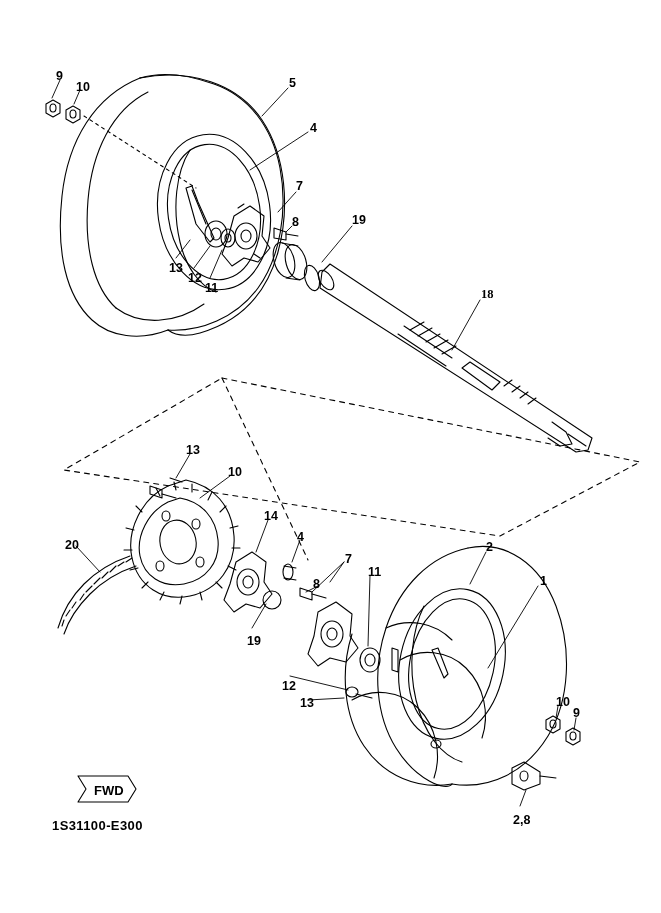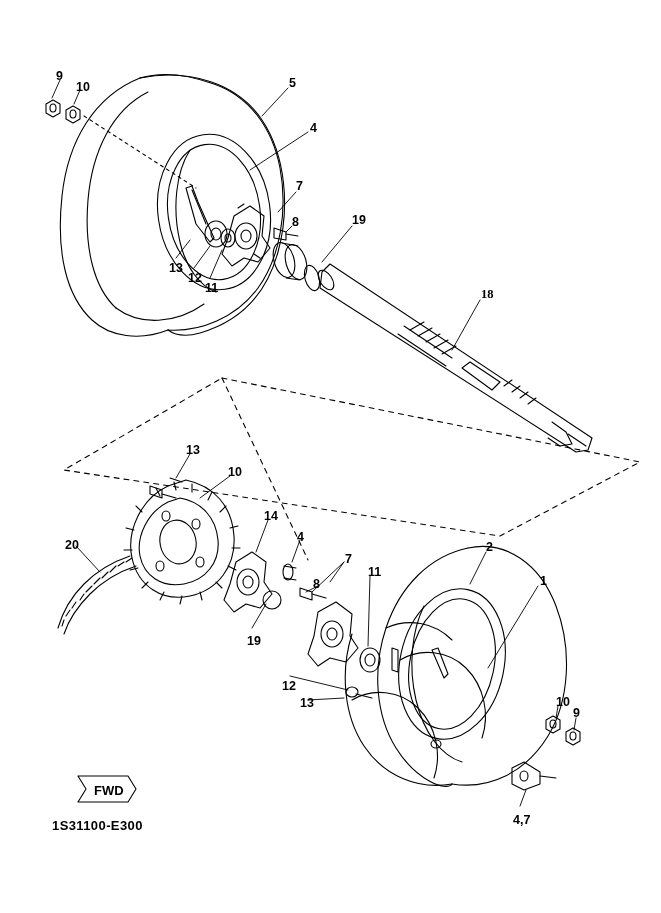--- a/index.html
+++ b/index.html
@@ -268,15 +268,15 @@
   <div class="callout" style="left:345px; top:553px;">7</div>
   <div class="callout" style="left:313px; top:578px;">8</div>
   <div class="callout" style="left:368px; top:566px;">11</div>
   <div class="callout" style="left:486px; top:541px;">2</div>
   <div class="callout" style="left:540px; top:575px;">1</div>
   <div class="callout" style="left:247px; top:635px;">19</div>
   <div class="callout" style="left:282px; top:680px;">12</div>
   <div class="callout" style="left:300px; top:697px;">13</div>
   <div class="callout" style="left:556px; top:696px;">10</div>
   <div class="callout" style="left:573px; top:707px;">9</div>
-  <div class="callout" style="left:513px; top:814px;">4,7</div>
+  <div class="callout" style="left:513px; top:814px;">2,8</div>
 
 </div>
 
 </body></html>

